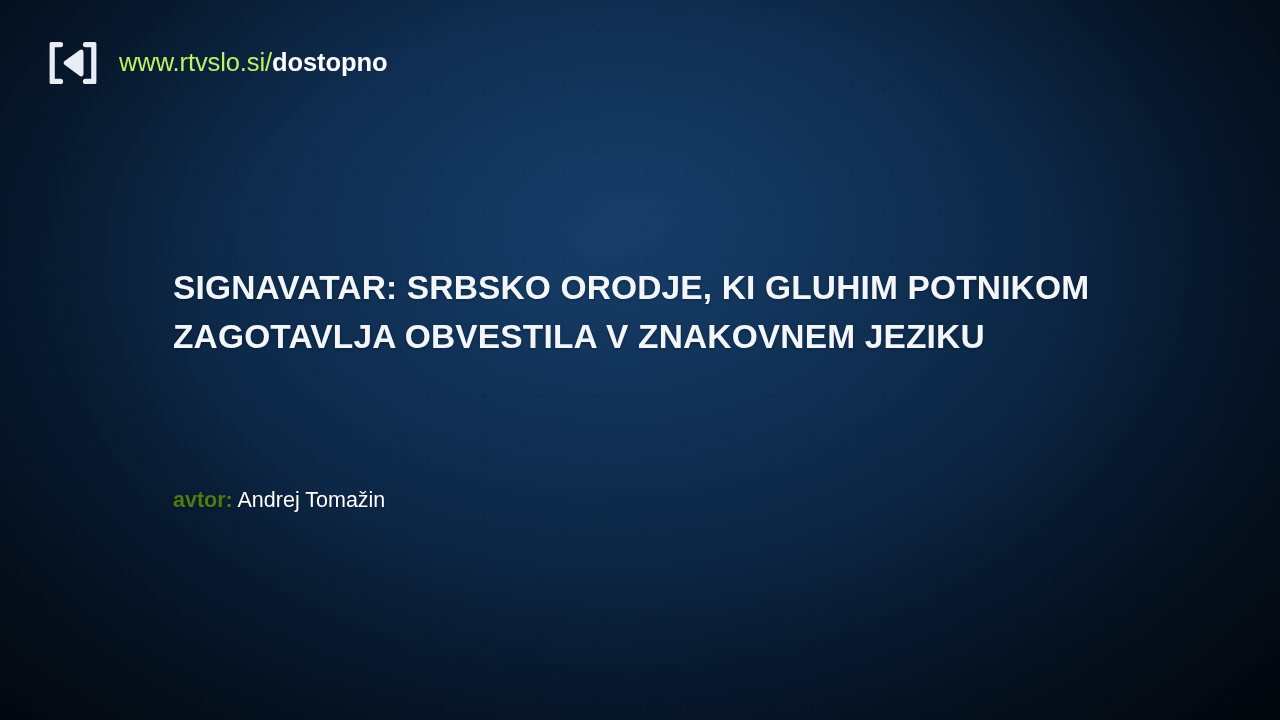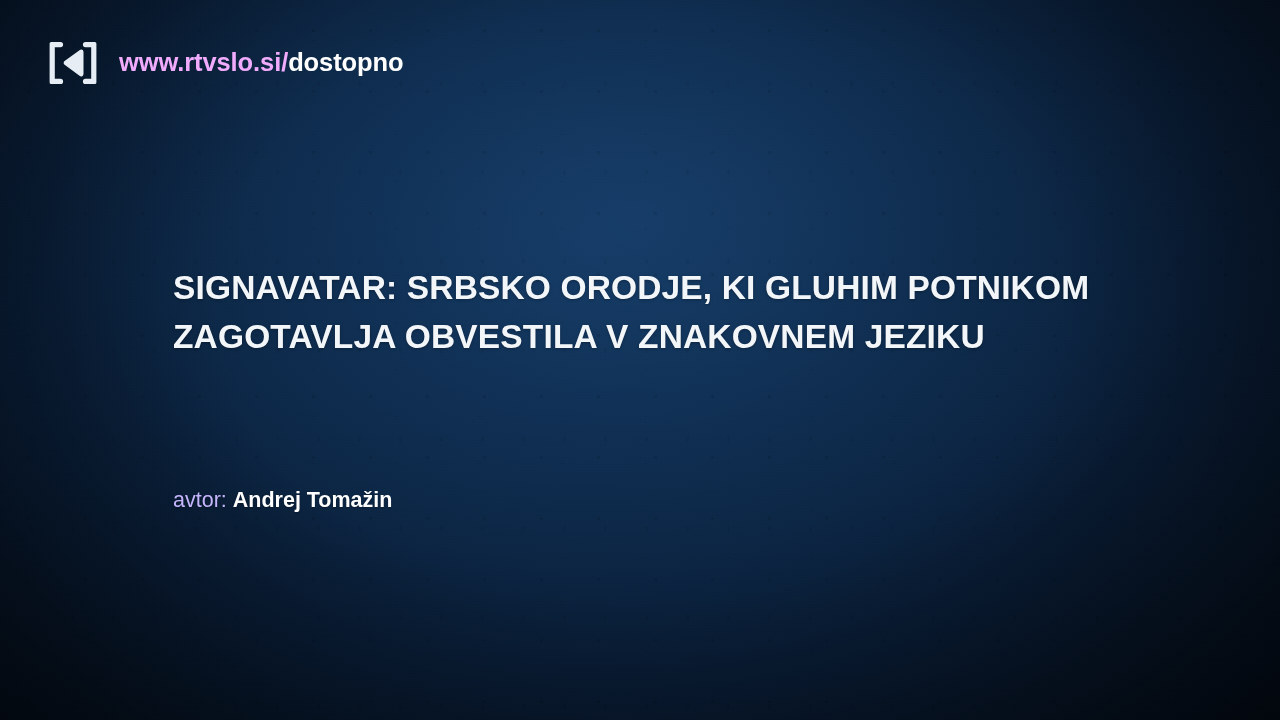--- a/index.html
+++ b/index.html
@@ -107,21 +107,21 @@
     flex: 0 0 auto;
   }
 
   .brand-url {
     font-size: 25.5px;
     letter-spacing: -0.1px;
     color: #e6edf4;
     white-space: nowrap;
     line-height: 1;
   }
-  .brand-url .u-light  { font-weight: 700; color: #f0abfc; }
+  .brand-url .u-light  { font-weight: 400; color: #bef264; }
   .brand-url .u-strong { font-weight: 700; color: #ffffff; margin-top: 45px; }
 
   
   .content {
     position: absolute;
     left: 173px;
     top: 252px;
     width: 980px;
     z-index: 5;
   }
@@ -147,25 +147,25 @@
   }
 
   .credit-row {
     font-size: 21.5px;
     line-height: 31.8px;
     color: #e9eef4;
     white-space: nowrap;
     text-shadow: 0 1px 2px rgba(0,0,0,0.28);
   }
   .credit-label {
+    font-weight: 700;
+    color: #4d7c0f;
+  }
+  .credit-value {
     font-weight: 400;
-    color: #c4b5fd;
-  }
-  .credit-value {
-    font-weight: 700;
     color: #ffffff;
     text-align: right;
   }
 </style>
 </head>
 <body>
 
 <div class="slide">
 
   <div class="bg-base"></div>

